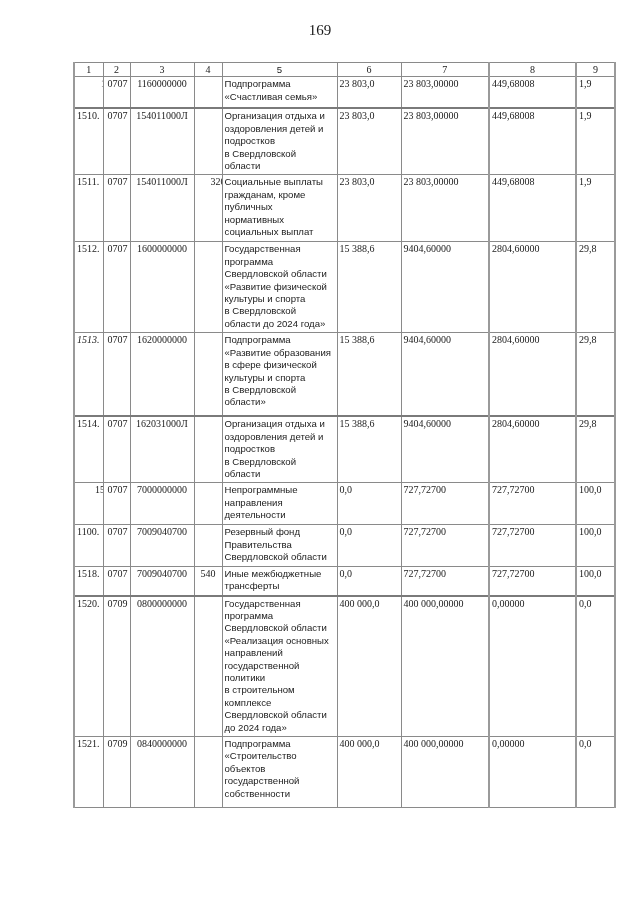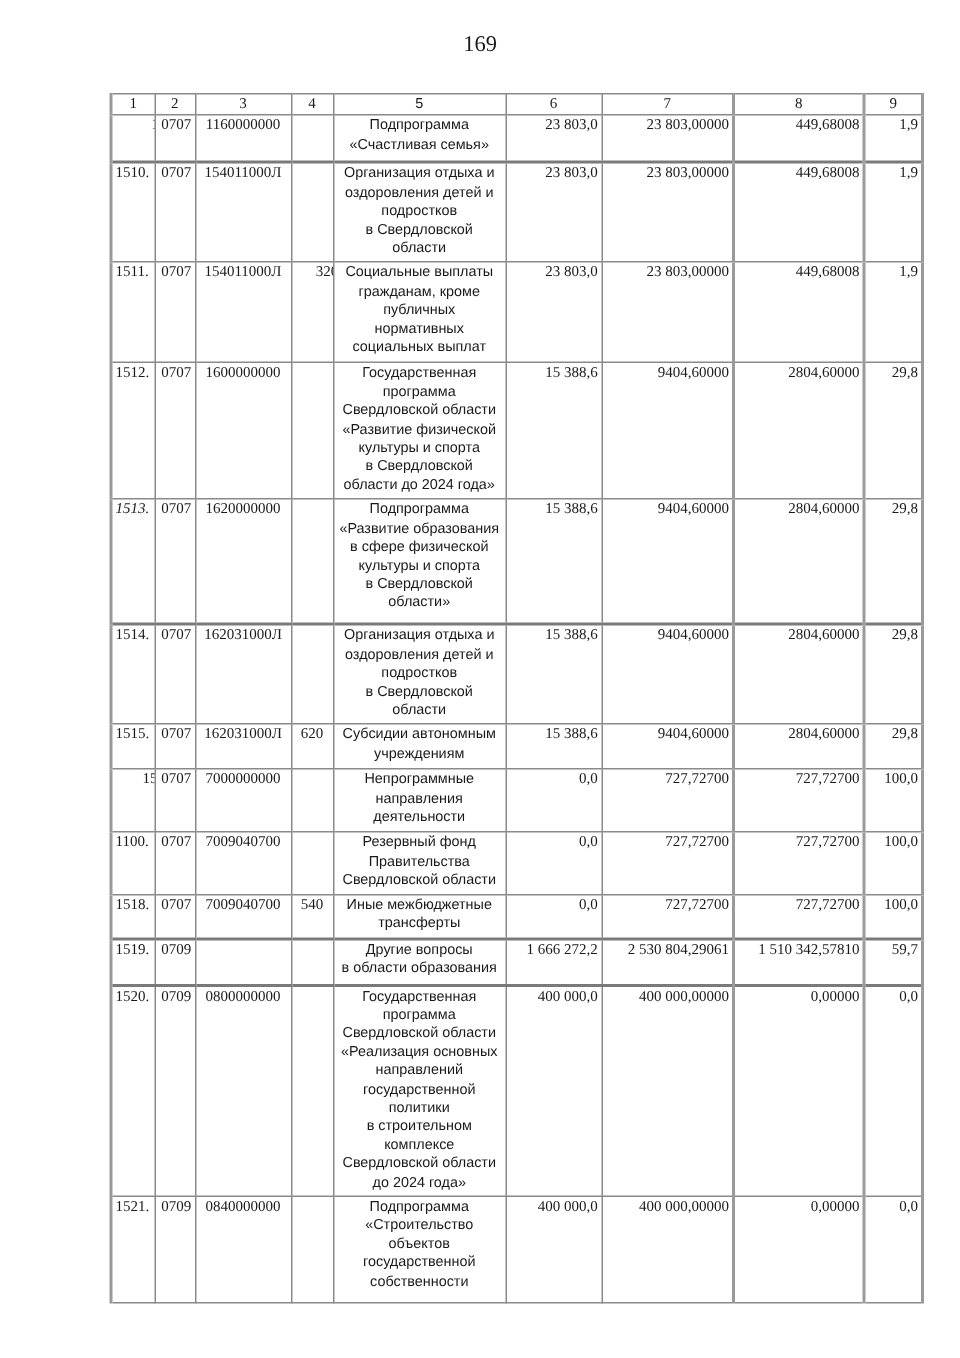--- a/index.html
+++ b/index.html
@@ -9,23 +9,23 @@
                  font-size:15px; font-family:"Liberation Serif", serif; }
   table.budget { position:absolute; top:62px; left:73px; border-collapse:collapse;
                  table-layout:fixed; width:541px; font-size:10px; line-height:12px; }
   table.budget td { border:1px solid #8a8a8a; vertical-align:top; padding:1px 2px 2px 2px;
                     overflow:hidden; white-space:nowrap; }
   table.budget tr.hdr td { text-align:center; height:11px; padding:1px 2px 0 2px; }
   td.c1 { text-align:left; }
   td.c2 { text-align:right; }
   td.c3 { text-align:center; }
   td.c4 { text-align:center; }
-  td.c5 { text-align:center; white-space:pre-line !important;
+  td.c5 { text-align:left; white-space:pre-line !important;
           font-family:"Liberation Sans", sans-serif; font-size:9.6px; line-height:12.4px; }
-  td.c6, td.c7, td.c8, td.c9 { text-align:right; }
+  td.c6, td.c7, td.c8, td.c9 { text-align:left; }
   tr.thick td { border-top:2px solid #7a7a7a; }
   col.w1 { width:29px; } col.w2 { width:27px; } col.w3 { width:64px; } col.w4 { width:28px; }
   col.w5 { width:115px; } col.w6 { width:64px; } col.w7 { width:88px; } col.w8 { width:87px; }
   col.w9 { width:39px; }
   table.budget td.c8, table.budget td.c9 { border-left:2px solid #9a9a9a; }
   table.budget td.c9 { border-right:2px solid #9a9a9a; }
   table.budget td.c1 { border-left:2px solid #9a9a9a; }
 </style>
 </head>
 <body>
@@ -140,32 +140,20 @@
 оздоровления детей и
 подростков
 в Свердловской
 области</td>
         <td class="c6" style="height: 61px;">15 388,6</td>
         <td class="c7" style="height: 61px;">9404,60000</td>
         <td class="c8" style="height: 61px;">2804,60000</td>
         <td class="c9" style="height: 61px;">29,8</td>
       </tr>
       <tr>
-        <td class="c1" style="height: 26px;">1515.</td>
-        <td class="c2" style="height: 26px;">0707</td>
-        <td class="c3" style="height: 26px;">162031000Л</td>
-        <td class="c4" style="height: 26px;">620</td>
-        <td class="c5" style="height: 26px;">Субсидии автономным
-учреждениям</td>
-        <td class="c6" style="height: 26px;">15 388,6</td>
-        <td class="c7" style="height: 26px;">9404,60000</td>
-        <td class="c8" style="height: 26px;">2804,60000</td>
-        <td class="c9" style="height: 26px;">29,8</td>
-      </tr>
-      <tr>
         <td class="c1" style="height: 38px; padding-left: 20px;">1516.</td>
         <td class="c2" style="height: 38px;">0707</td>
         <td class="c3" style="height: 38px;">7000000000</td>
         <td class="c4" style="height: 38px;"></td>
         <td class="c5" style="height: 38px;">Непрограммные
 направления
 деятельности</td>
         <td class="c6" style="height: 38px;">0,0</td>
         <td class="c7" style="height: 38px;">727,72700</td>
         <td class="c8" style="height: 38px;">727,72700</td>
@@ -188,32 +176,20 @@
         <td class="c1" style="height: 25px;">1518.</td>
         <td class="c2" style="height: 25px;">0707</td>
         <td class="c3" style="height: 25px;">7009040700</td>
         <td class="c4" style="height: 25px;">540</td>
         <td class="c5" style="height: 25px;">Иные межбюджетные
 трансферты</td>
         <td class="c6" style="height: 25px;">0,0</td>
         <td class="c7" style="height: 25px;">727,72700</td>
         <td class="c8" style="height: 25px;">727,72700</td>
         <td class="c9" style="height: 25px;">100,0</td>
-      </tr>
-      <tr class="thick">
-        <td class="c1" style="height: 26px;">1519.</td>
-        <td class="c2" style="height: 26px;">0709</td>
-        <td class="c3" style="height: 26px;"></td>
-        <td class="c4" style="height: 26px;"></td>
-        <td class="c5" style="height: 26px;">Другие вопросы
-в области образования</td>
-        <td class="c6" style="height: 26px;">1 666 272,2</td>
-        <td class="c7" style="height: 26px;">2 530 804,29061</td>
-        <td class="c8" style="height: 26px;">1 510 342,57810</td>
-        <td class="c9" style="height: 26px;">59,7</td>
       </tr>
       <tr class="thick">
         <td class="c1" style="height: 134px;">1520.</td>
         <td class="c2" style="height: 134px;">0709</td>
         <td class="c3" style="height: 134px;">0800000000</td>
         <td class="c4" style="height: 134px;"></td>
         <td class="c5" style="height: 134px;">Государственная
 программа
 Свердловской области
 «Реализация основных

